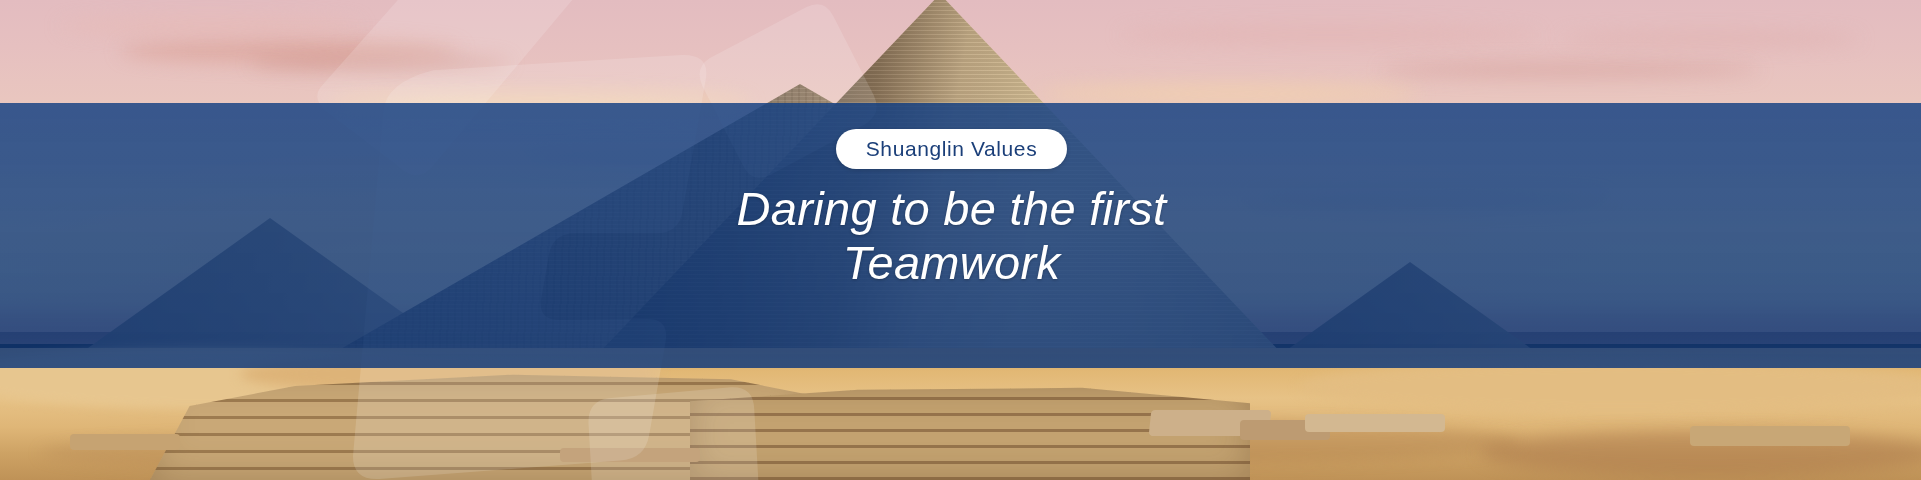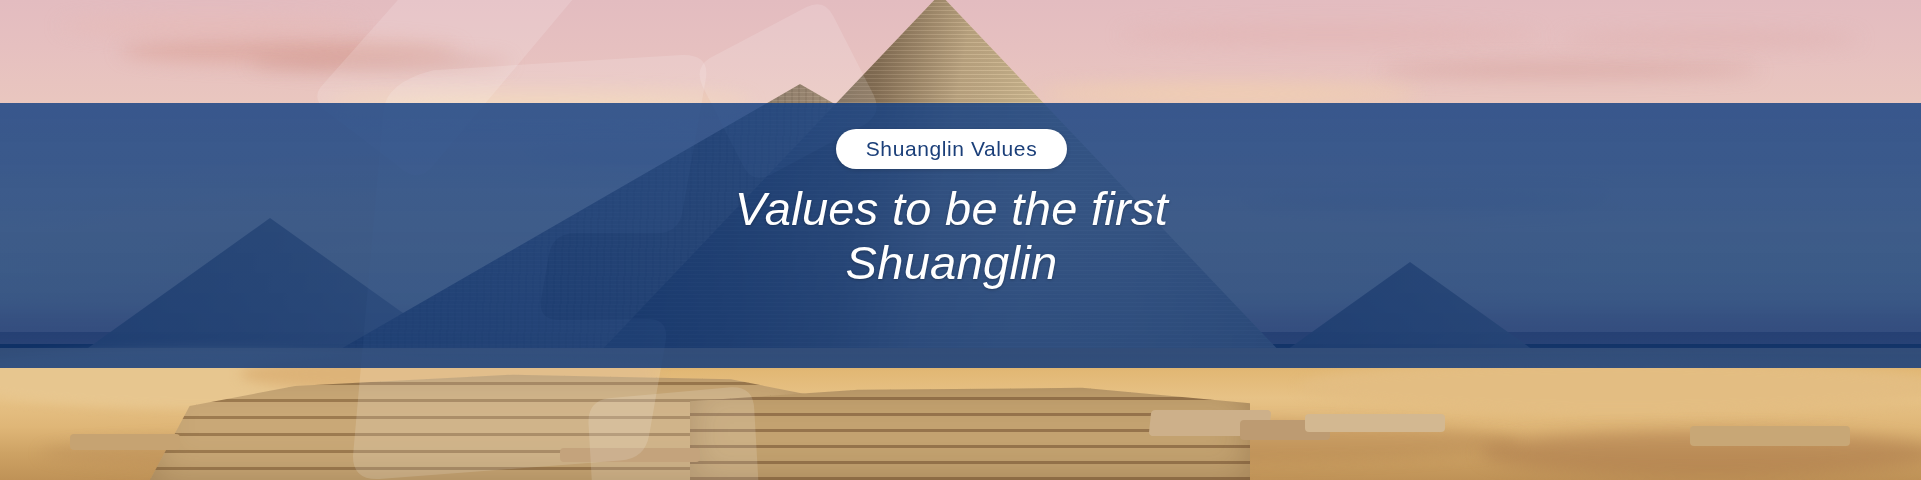--- a/index.html
+++ b/index.html
@@ -396,18 +396,18 @@
     </svg>
   </div>
 
   <div class="blue-band"></div>
 
   <div class="content">
 
     <div class="badge">Shuanglin Values</div>
 
     <div class="headline">
-      <span class="headline-line">Values to be the first</span>
-      <span class="headline-line">Shuanglin</span>
+      <span class="headline-line">Daring to be the first</span>
+      <span class="headline-line">Teamwork</span>
     </div>
 
   </div>
 </div>
 
 </body></html>

